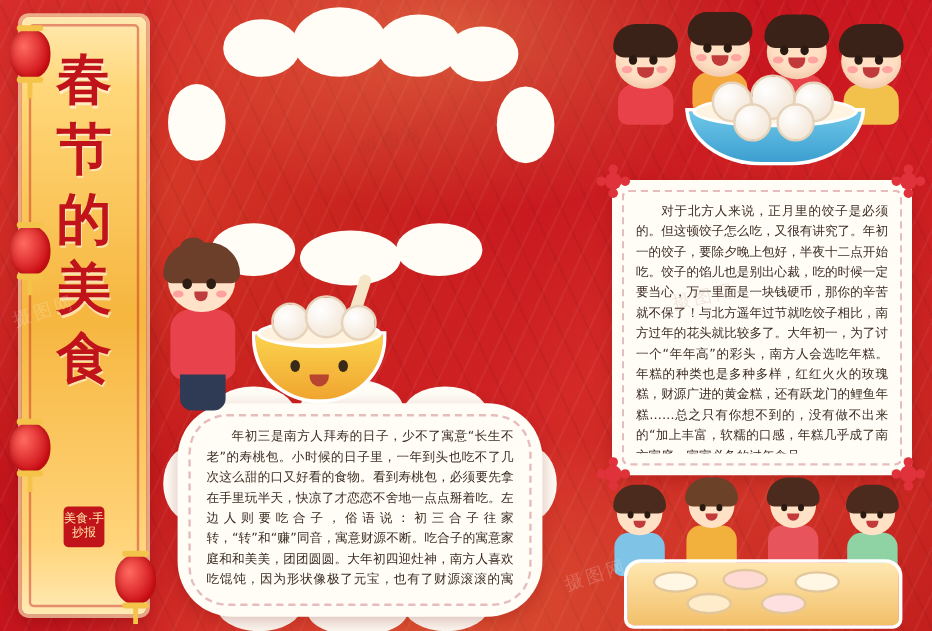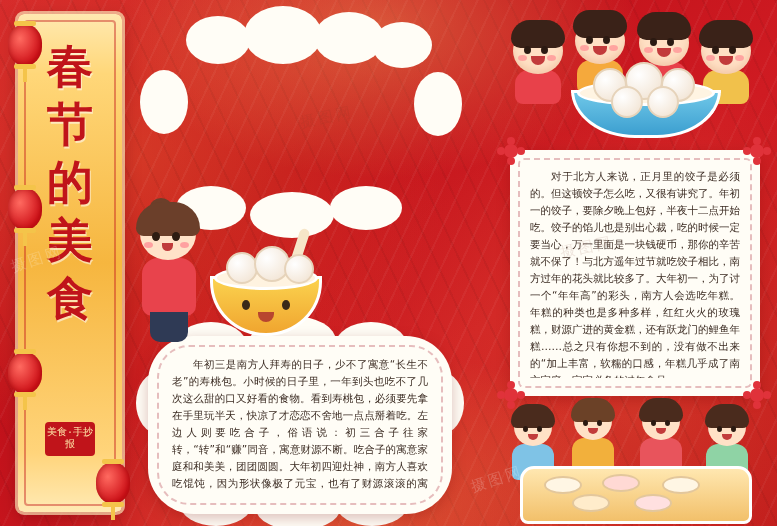--- a/index.html
+++ b/index.html
@@ -79,33 +79,32 @@
     font-size: 46px;
     line-height: 52px;
     color: #c0141a;
     text-shadow: 1px 2px 0 rgba(255,255,255,0.55);
   }
   .banner-seal {
     position: absolute;
     left: 50%;
     transform: translateX(-50%);
     bottom: 56px;
-    width: 50px;
+    width: 34px;
     height: 34px;
     background: #c0141a;
     border-radius: 4px;
     color: #ffe6a8;
     font-size: 10px;
     line-height: 12px;
     display: flex;
     align-items: center;
     justify-content: center;
     text-align: center;
     letter-spacing: 0px;
-    font-family: Liberation Mono, monospace;
   }
 
   
   .lantern {
     position: absolute;
     width: 34px;
     height: 42px;
     background: radial-gradient(ellipse at 35% 35%, #ff6a60, #cf1118 70%);
     border-radius: 50% / 46%;
     box-shadow: inset 0 0 6px rgba(120,0,0,0.5);

